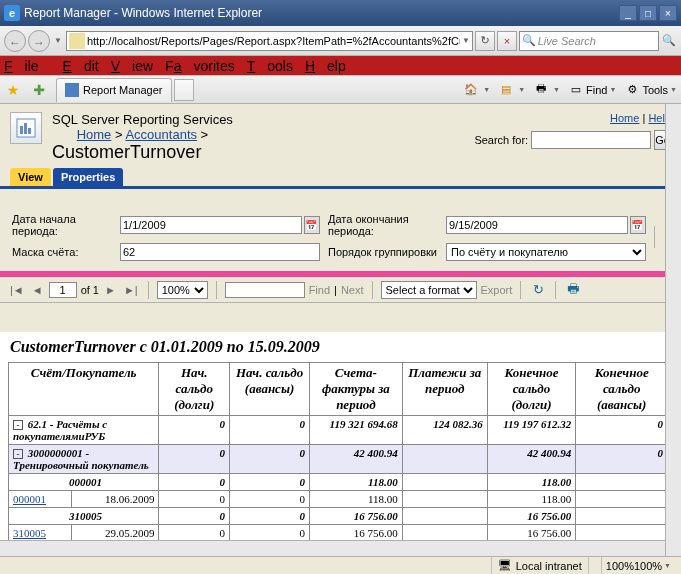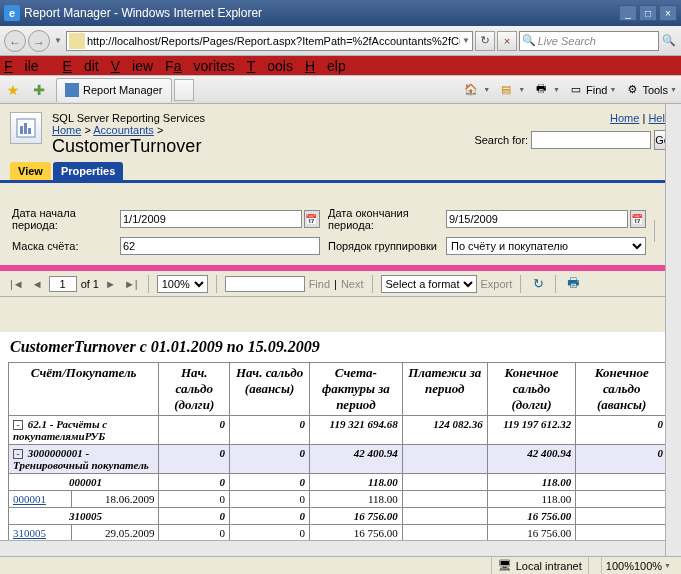--- a/index.html
+++ b/index.html
@@ -36,21 +36,21 @@
 .spacer { flex: 1; }
 .tool-link { display: inline-flex; align-items: center; margin: 0 4px; font-size: 11px; color: #000; }
 .tool-link .ic { width: 16px; height: 16px; margin-right: 2px; display: inline-flex; align-items: center; justify-content: center; }
 .tiny-arrow { font-size: 7px; margin-left: 2px; color: #666; }
 
 
 .content { position: absolute; top: 104px; bottom: 18px; left: 0; right: 0; overflow: hidden; background: #ece9d8; }
 .ssrs-header { display: flex; padding: 8px 10px 4px 10px; background: #ece9d8; }
 .ssrs-logo { width: 32px; height: 32px; background: linear-gradient(#fff,#e0e8f0); border: 1px solid #b0b0b0; margin-right: 10px; display: flex; align-items: center; justify-content: center; }
 .ssrs-logo svg { width: 24px; height: 24px; }
-.ssrs-crumbs { font-size: 11px; }
+.ssrs-crumbs { font-size: 13px; text-align: center; }
 .ssrs-crumbs a { color: #1a4aa0; text-decoration: underline; }
 .ssrs-title { font-size: 18px; font-family: "Trebuchet MS", Arial; }
 .ssrs-right { margin-left: auto; text-align: right; font-size: 11px; }
 .ssrs-right a { color: #1a4aa0; text-decoration: underline; }
 .ssrs-search { margin-top: 6px; }
 .ssrs-search input { width: 120px; height: 18px; border: 1px solid #8a8a8a; font-size: 11px; }
 .ssrs-search button { height: 20px; font-size: 11px; border: 1px solid #8a8a8a; background: linear-gradient(#fafafa,#ddd); }
 
 .ssrs-tabs { display: flex; align-items: flex-end; padding: 0 10px; height: 22px; border-bottom: 3px solid #1a4aa0; background: #ece9d8; }
 .ssrs-tab { height: 18px; padding: 0 8px; font-size: 11px; font-weight: bold; display: flex; align-items: center; border-radius: 3px 3px 0 0; margin-right: 2px; }

